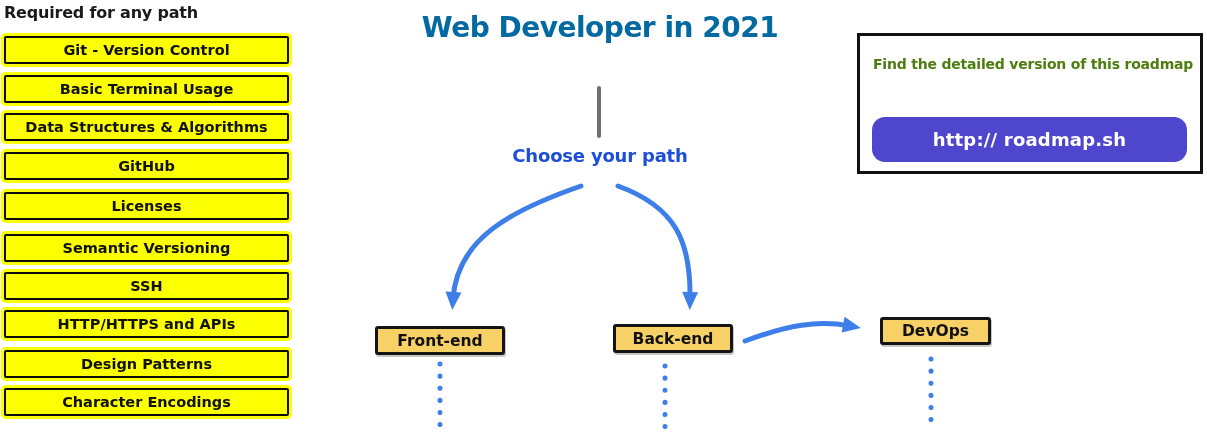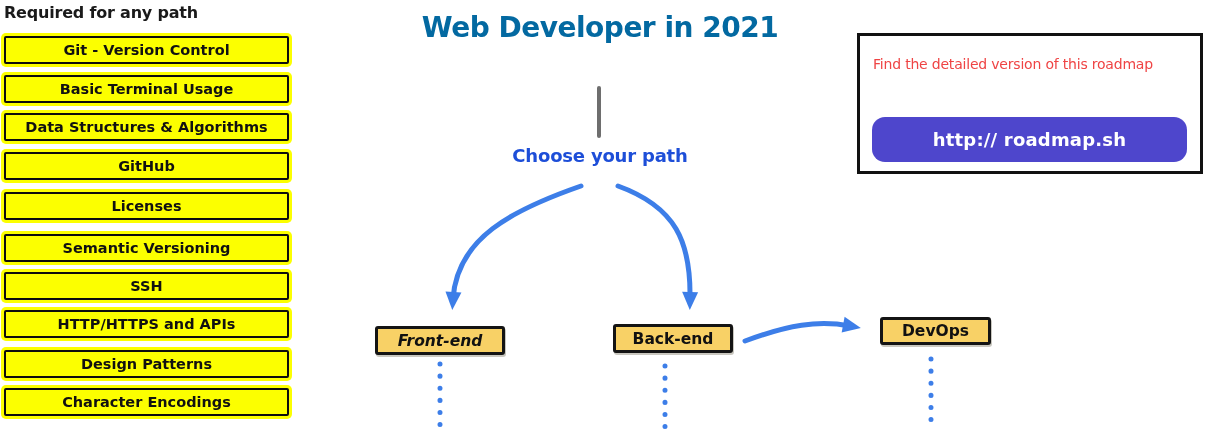--- a/index.html
+++ b/index.html
@@ -37,31 +37,31 @@
         stroke-dasharray:0.1 12;}
   .ah{fill:var(--arrow-blue,#3D7EE8);}
   .pathbox{
     position:absolute;box-sizing:border-box;
     background:var(--path-amber,#F8D166);
     border:3px solid #141414;border-radius:3px;
     display:flex;align-items:center;justify-content:center;
     font-size:15.5px;font-weight:700;cursor:pointer;
     box-shadow:1px 2px 0 rgba(40,30,0,0.25);
   }
-  .pb-front{left:375px;top:326px;width:130px;height:29px;font-style:italic;}
+  .pb-front{left:375px;top:326px;width:130px;height:29px;}
   .pb-back{left:613px;top:324px;width:120px;height:29px;}
   .pb-devops{left:880px;top:317px;width:111px;height:28px;}
   .infobox{
     position:absolute;left:857px;top:33px;width:346px;height:141px;box-sizing:border-box;
     background:#fff;border:3px solid #111;
   }
   .info-lines{
     position:absolute;left:13px;top:13px;width:318px;
-    font-size:14px;font-weight:400;line-height:30px;white-space:nowrap;
-    letter-spacing:-0.2px;color:#ef4444;
+    font-size:14px;font-weight:700;line-height:30px;white-space:nowrap;
+    letter-spacing:-0.2px;color:#4d7c0f;
   }
   .infobtn{
     position:absolute;left:12px;top:81px;width:315px;height:45px;box-sizing:border-box;
     background:var(--button-purple,#4E46CC);border-radius:13px;cursor:pointer;
     display:flex;align-items:center;justify-content:center;
     color:#fff;font-size:18px;font-weight:700;letter-spacing:0.2px;
   }
 </style>
 </head>
 <body>

